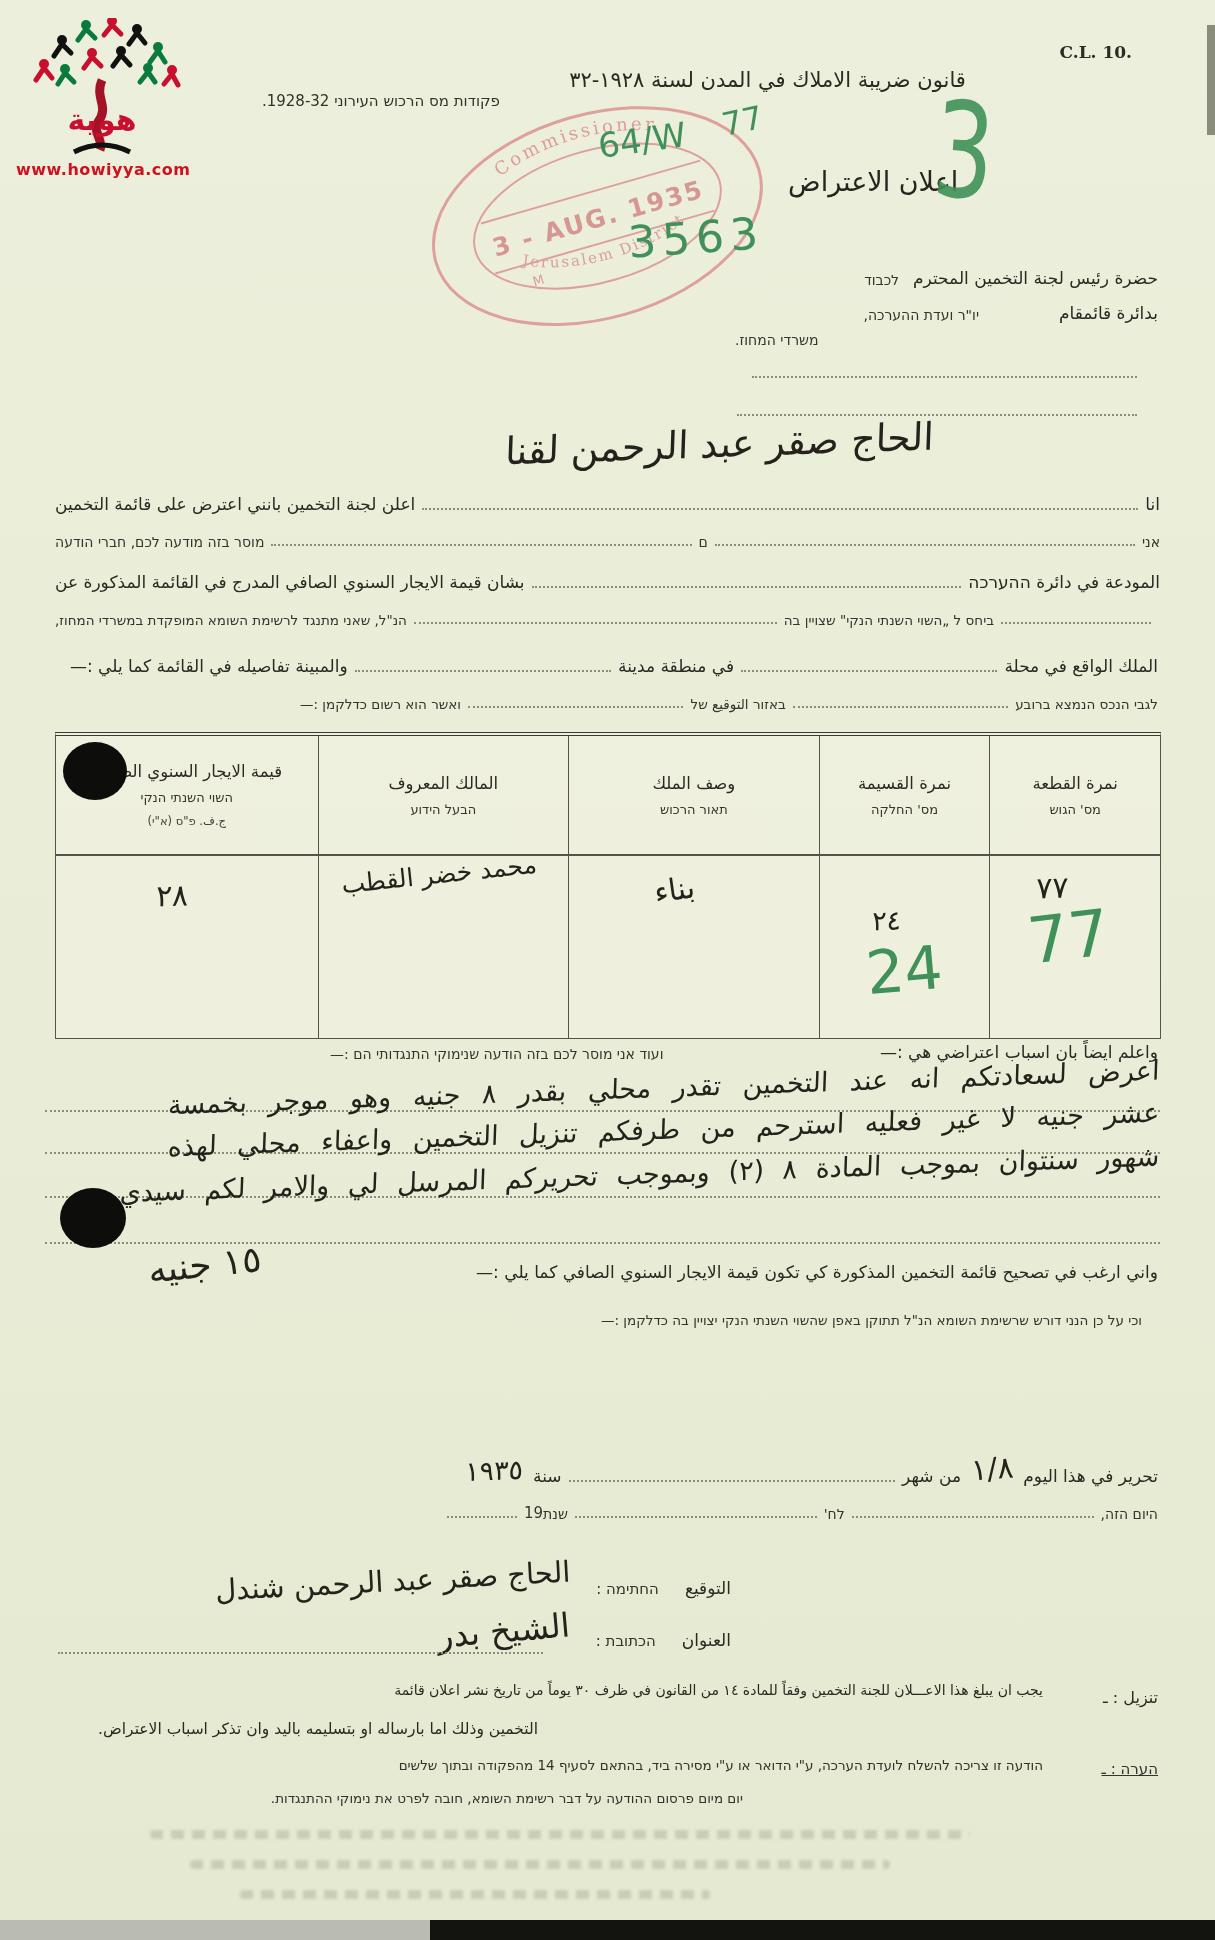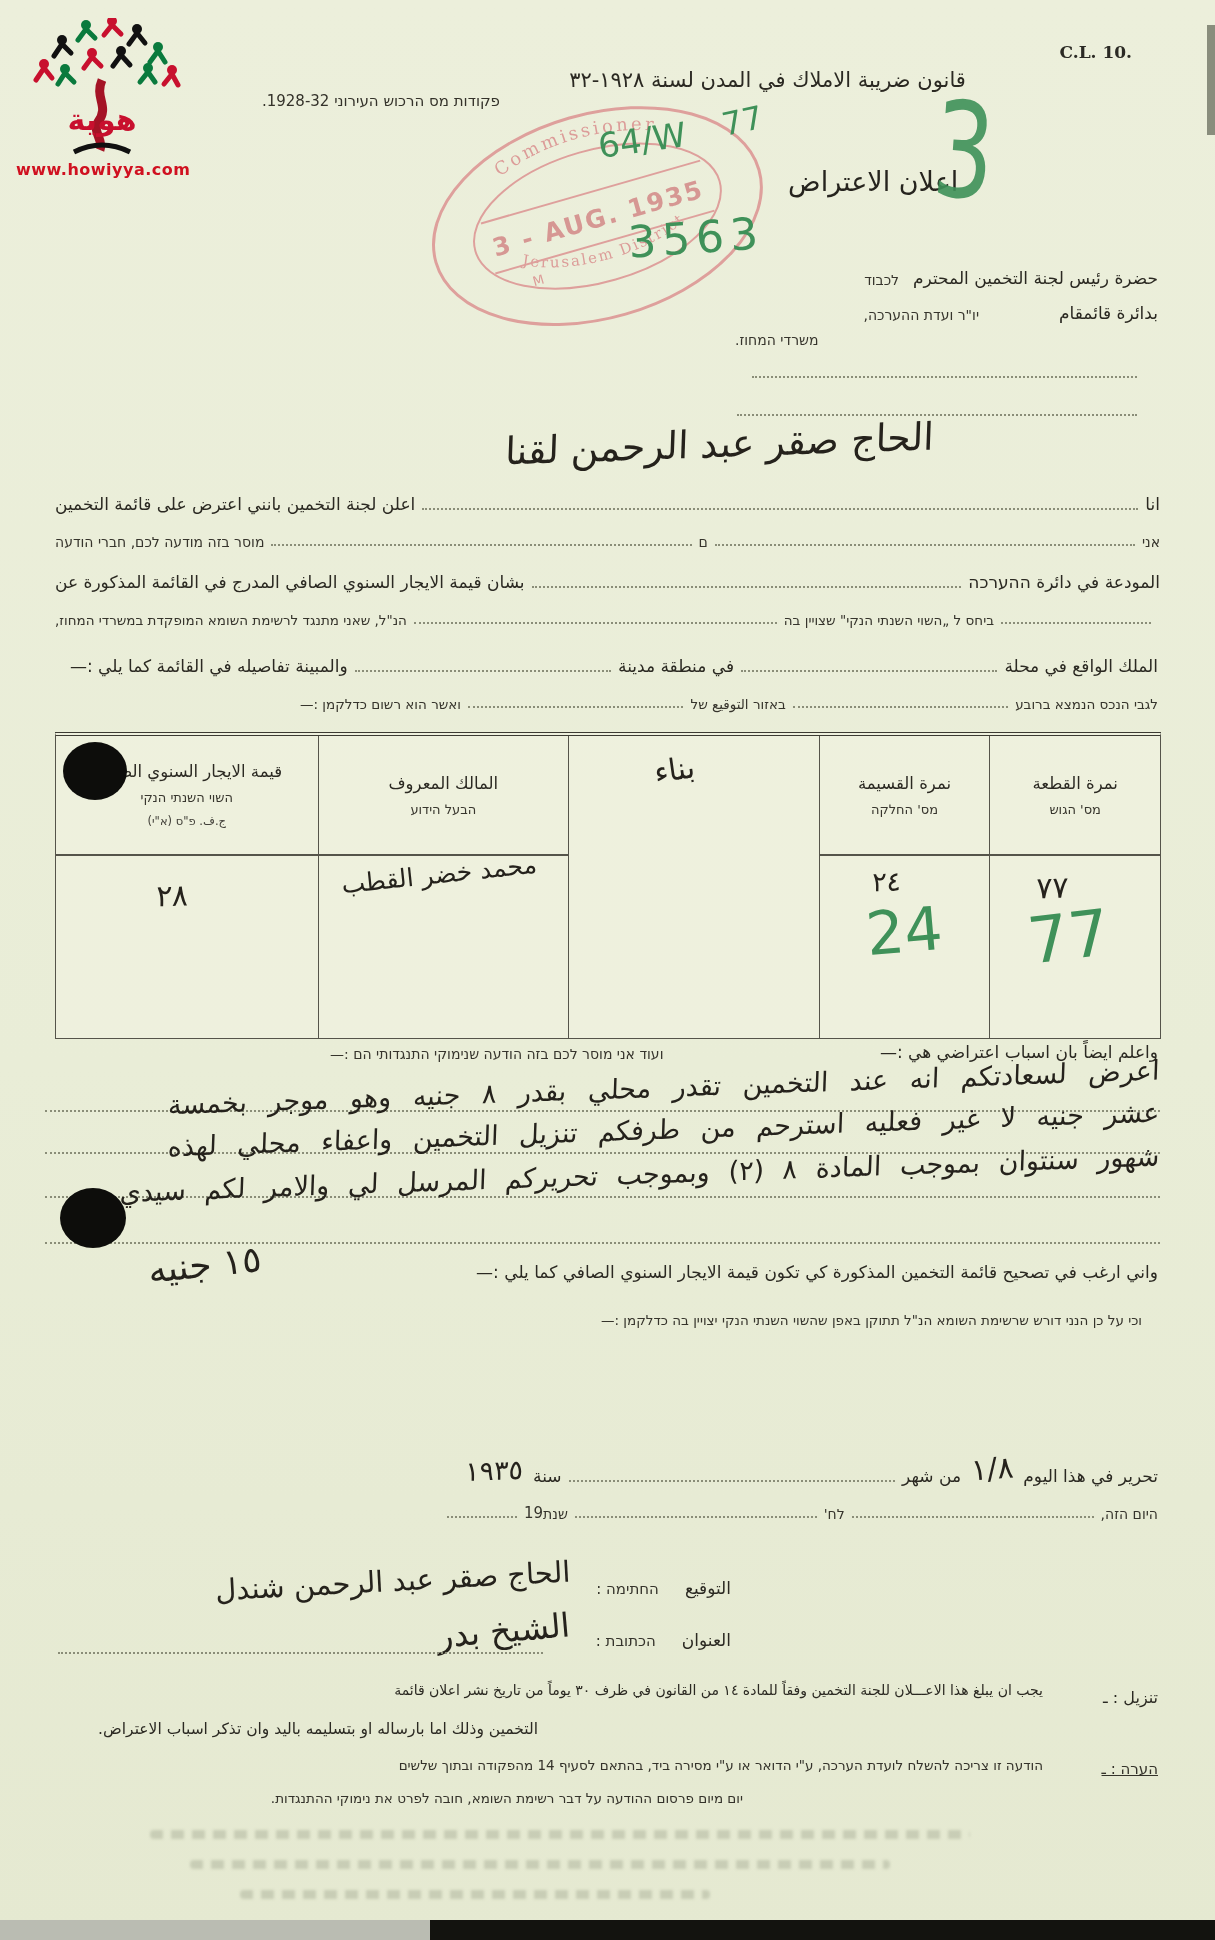--- a/index.html
+++ b/index.html
@@ -188,31 +188,35 @@
     <div class="vcol" style="width:170px;">
       <div class="vhead">
         <span class="ar h-ar">نمرة القطعة</span>
         <span class="he h-he">מס' הגוש</span>
       </div>
       <div class="vbody">
         <div class="abs ar hw" style="left:46px;top:14px;font-size:30px;">٧٧</div>
         <div class="abs hw green" style="left:38px;top:44px;font-size:64px;transform:rotate(-7deg);">77</div>
       </div>
     </div>
-    <div class="vcol" style="width:170px;">
+    <div class="vcol" style="width:170px;gap:39px;">
       <div class="vhead">
         <span class="ar h-ar">نمرة القسيمة</span>
         <span class="he h-he">מס' החלקה</span>
       </div>
       <div class="vbody">
         <div class="abs ar hw" style="left:52px;top:10px;font-size:27px;">٢٤</div>
         <div class="abs hw green" style="left:46px;top:40px;font-size:60px;transform:rotate(-5deg);">24</div>
       </div>
     </div>
     <div class="vcol" style="width:250px;">
+      <div class="vhead">
+        <span class="ar h-ar">وصف الملك</span>
+        <span class="he h-he">תאור הרכוש</span>
+      </div>
       <div class="vbody">
         <div class="abs ar hw" style="left:85px;top:16px;font-size:30px;transform:rotate(-8deg);">بناء</div>
       </div>
     </div>
     <div class="vcol" style="width:250px;">
       <div class="vhead">
         <span class="ar h-ar">المالك المعروف</span>
         <span class="he h-he">הבעל הידוע</span>
       </div>
       <div class="vbody">

